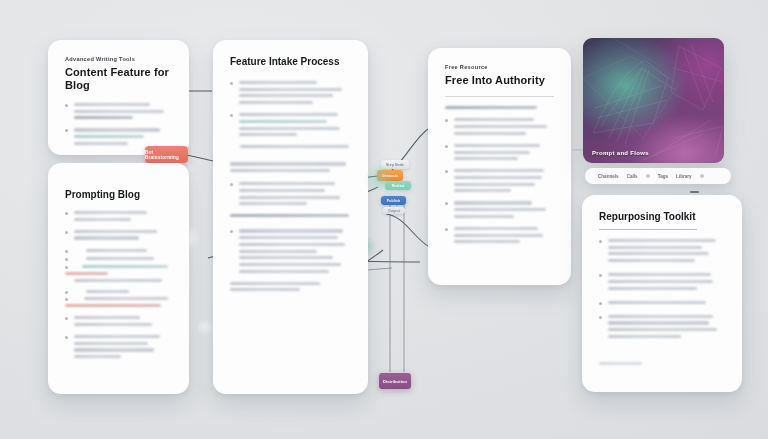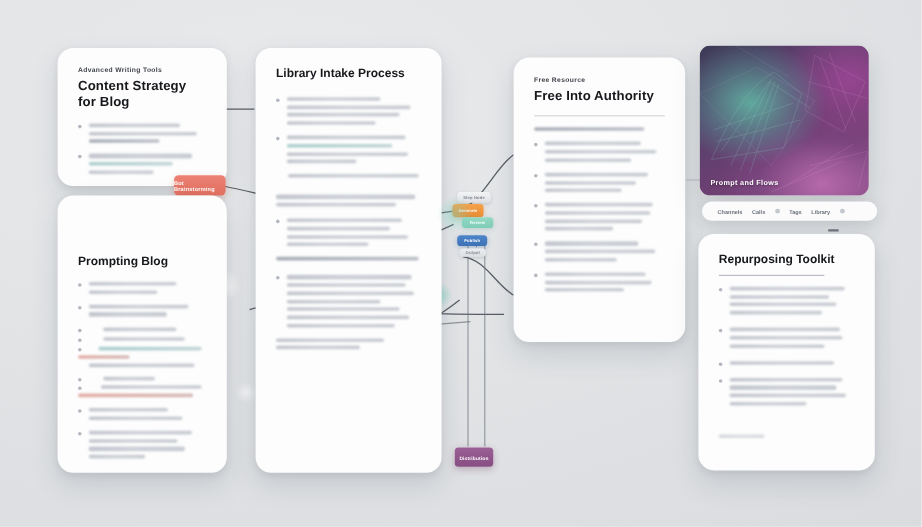--- a/index.html
+++ b/index.html
@@ -138,40 +138,40 @@
 
   <div class="glow tealg" style="left:225px;top:282px;width:16px;height:16px;"></div>
   <div class="glow tealg" style="left:355px;top:235px;width:22px;height:22px;opacity:.7;"></div>
   <div class="glow whiteg" style="left:175px;top:225px;width:26px;height:26px;opacity:.75;"></div>
   <div class="glow whiteg" style="left:196px;top:318px;width:18px;height:18px;opacity:.7;"></div>
   <div class="glow salg" style="left:140px;top:188px;width:20px;height:20px;"></div>
 
   <div class="card" style="left:48px;top:40px;width:141px;height:115px;">
     <div class="card-inner">
       <p class="eyebrow">Advanced Writing Tools</p>
-      <h2 class="h-big">Content Strategy for Blog</h2>
+      <h2 class="h-big">Content Feature for Blog</h2>
       <div>
         <div class="blk">
             <div class="tl" style="width:78%"></div>
             <div class="tl" style="width:92%"></div>
             <div class="tl dark" style="width:60%"></div>
           </div>
         <div class="blk">
             <div class="tl" style="width:88%"></div>
             <div class="tl teal" style="width:71%"></div>
             <div class="tl" style="width:55%"></div>
           </div>
       </div>
     </div>
   </div>
 
   <div class="badge" style="left:145px;top:146px;width:43px;height:17px;">Bot Brainstorming</div>
 
   <div class="card" style="left:48px;top:163px;width:141px;height:231px;">
-    <div class="card-inner" style="padding-top:26px;margin-top:24px;">
+    <div class="card-inner" style="padding-top:26px;">
       <h2 class="h-mid">Prompting Blog</h2>
       <div>
         <div class="blk">
             <div class="tl" style="width:74%"></div>
             <div class="tl" style="width:58%"></div>
           </div>
         <div class="blk">
             <div class="tl" style="width:85%"></div>
             <div class="tl" style="width:66%"></div>
           </div>
@@ -208,21 +208,21 @@
             <div class="tl" style="width:76%"></div>
             <div class="tl" style="width:82%"></div>
             <div class="tl" style="width:48%"></div>
           </div>
       </div>
     </div>
   </div>
 
   <div class="card" style="left:213px;top:40px;width:155px;height:354px;">
     <div class="card-inner">
-      <h2 class="h-mid" style="margin-bottom:14px;">Library Intake Process</h2>
+      <h2 class="h-mid" style="margin-bottom:14px;">Feature Intake Process</h2>
       <div>
         <div class="blk">
             <div class="tl" style="width:70%"></div>
             <div class="tl" style="width:92%"></div>
             <div class="tl" style="width:84%"></div>
             <div class="tl" style="width:66%"></div>
           </div>
         <div class="blk">
             <div class="tl" style="width:88%"></div>
             <div class="tl teal" style="width:79%"></div>
@@ -337,21 +337,21 @@
 
   <div class="pill" style="left:585px;top:168px;width:120px;height:16px;">
     <span class="pill-txt">Channels</span>
     <span class="pill-txt">Calls</span>
     <span class="pill-dot"></span>
     <span class="pill-txt">Tags</span>
     <span class="pill-txt">Library</span>
     <span class="pill-dot"></span>
   </div>
 
-  <div class="card" style="left:582px;top:195px;width:147px;height:197px;">
+  <div class="card" style="left:582px;top:195px;width:160px;height:197px;">
     <div class="card-inner">
       <h2 class="h-mid" style="margin-bottom:7px;">Repurposing Toolkit</h2>
       <div class="rule" style="width:78%;"></div>
       <div style="margin-top:9px;">
         <div class="blk" style="margin-bottom:11px">
             <div class="tl" style="width:92%"></div>
             <div class="tl" style="width:80%"></div>
             <div class="tl" style="width:86%"></div>
             <div class="tl" style="width:74%"></div>
           </div>

